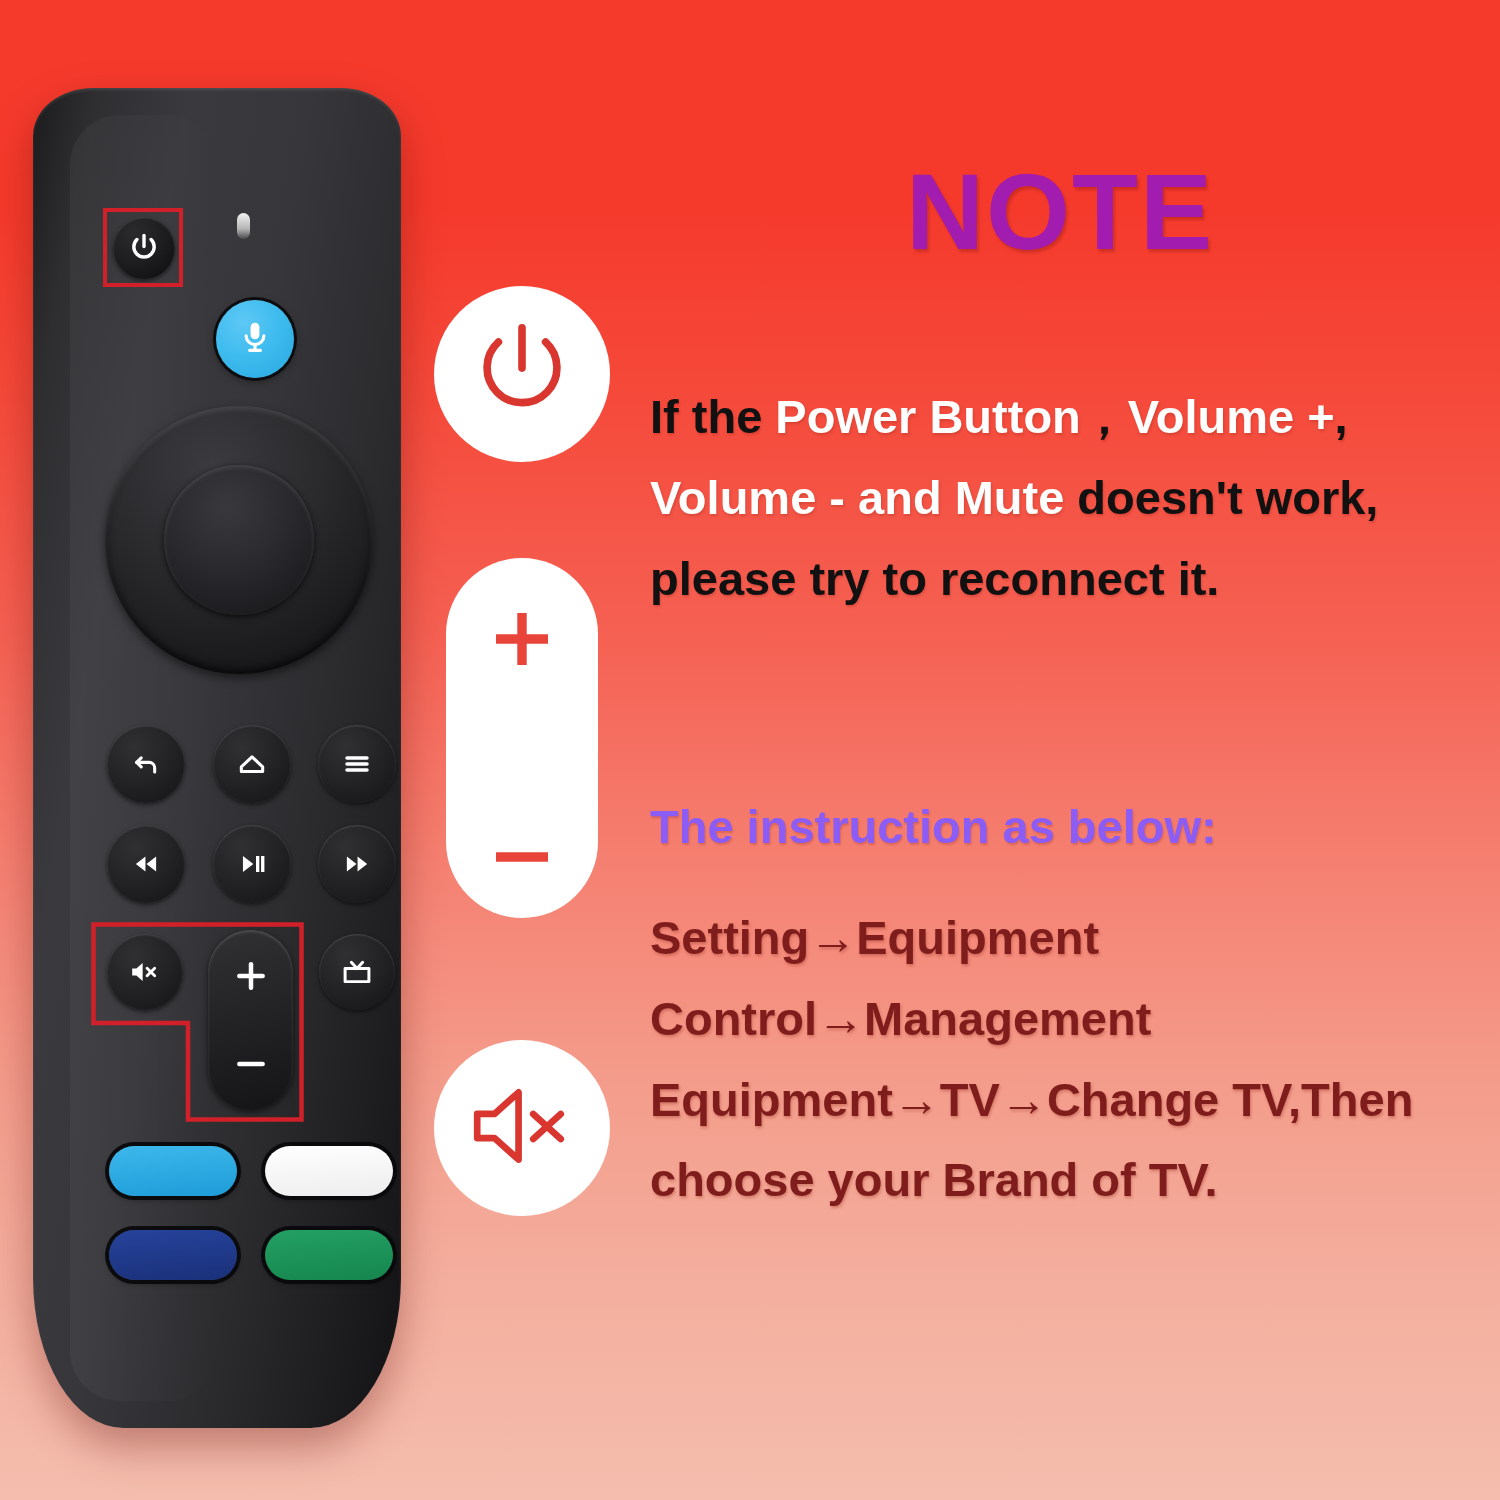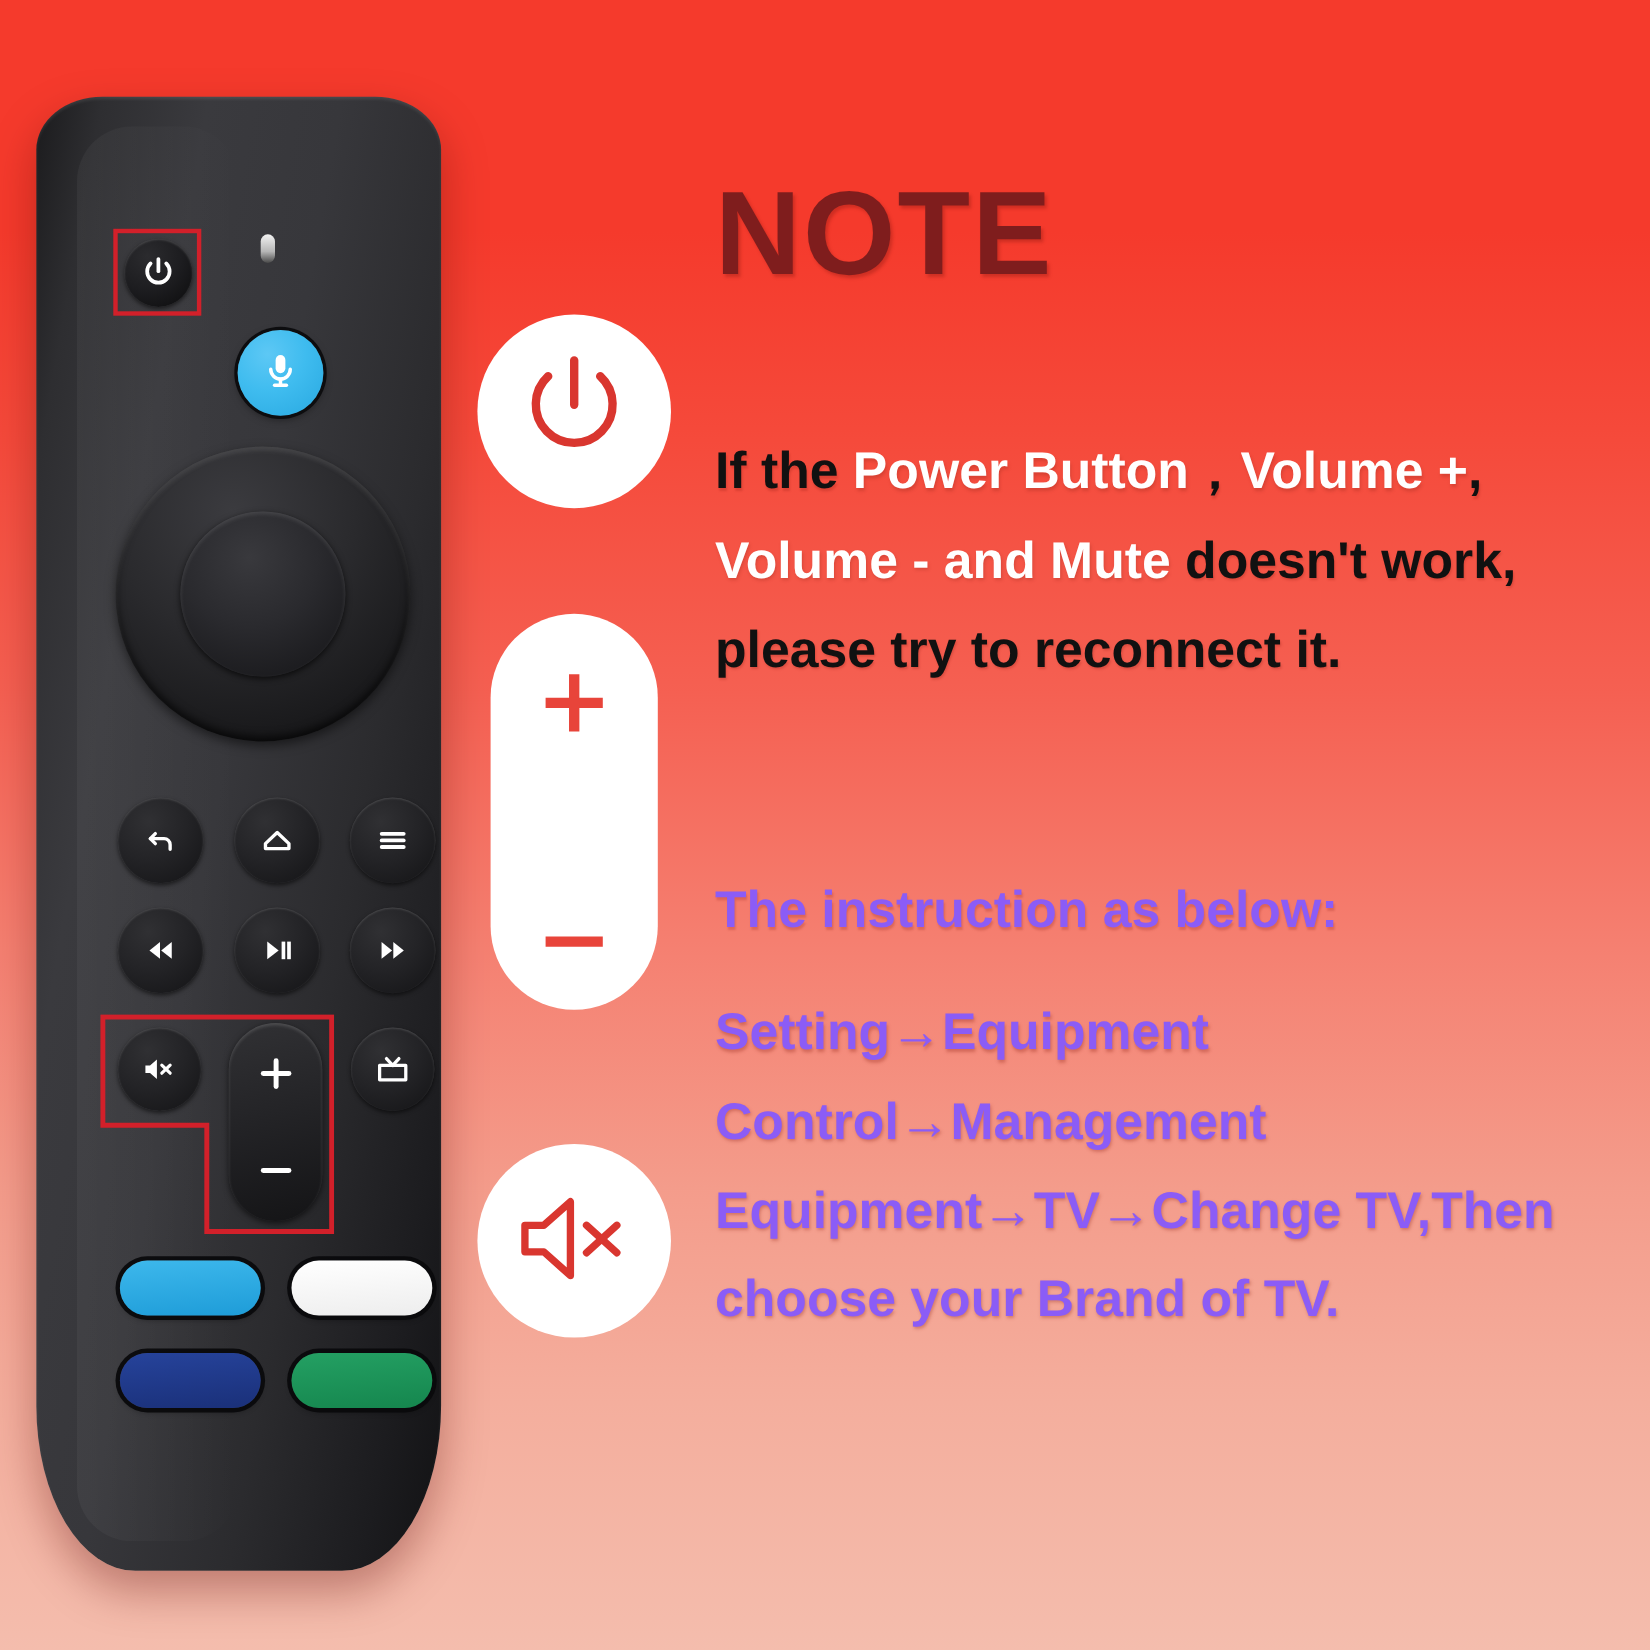--- a/index.html
+++ b/index.html
@@ -197,41 +197,42 @@
     border-radius: 50%;
     background: #ffffff;
     display: flex; align-items: center; justify-content: center;
   }
 
   
   .note-title {
     position: absolute;
     left: 650px; top: 158px;
     width: 820px;
+    text-align: center;
     font-size: 108px;
     font-weight: bold;
-    color: #7f1d1d;
+    color: #a21caf;
     letter-spacing: 2px;
     line-height: 1;
     text-shadow: 2px 3px 3px rgba(120,15,10,0.30);
   }
 
   .para {
     position: absolute;
     left: 650px;
     width: 830px;
     font-size: 47px;
     font-weight: bold;
     line-height: 1.72;
     color: #111111;
     text-shadow: 1px 2px 2px rgba(130,25,15,0.22);
   }
-  .p-main  { top: 388px; }
+  .p-main  { top: 377px; }
   .p-instr { top: 787px; color: #8b5cf6; }
-  .p-path  { top: 898px; color: #8b5cf6; text-shadow: 1px 2px 3px rgba(150,40,25,0.35); }
+  .p-path  { top: 898px; color: #7f1d1d; text-shadow: 1px 2px 3px rgba(150,40,25,0.35); }
 
   .hi { color: #ffffff; text-shadow: 1px 2px 3px rgba(150,40,25,0.30); }
 </style>
 </head>
 <body>
 
 <div class="remote-wrap">
   <div class="remote-body"></div>
   <div class="remote-sheen"></div>
 

